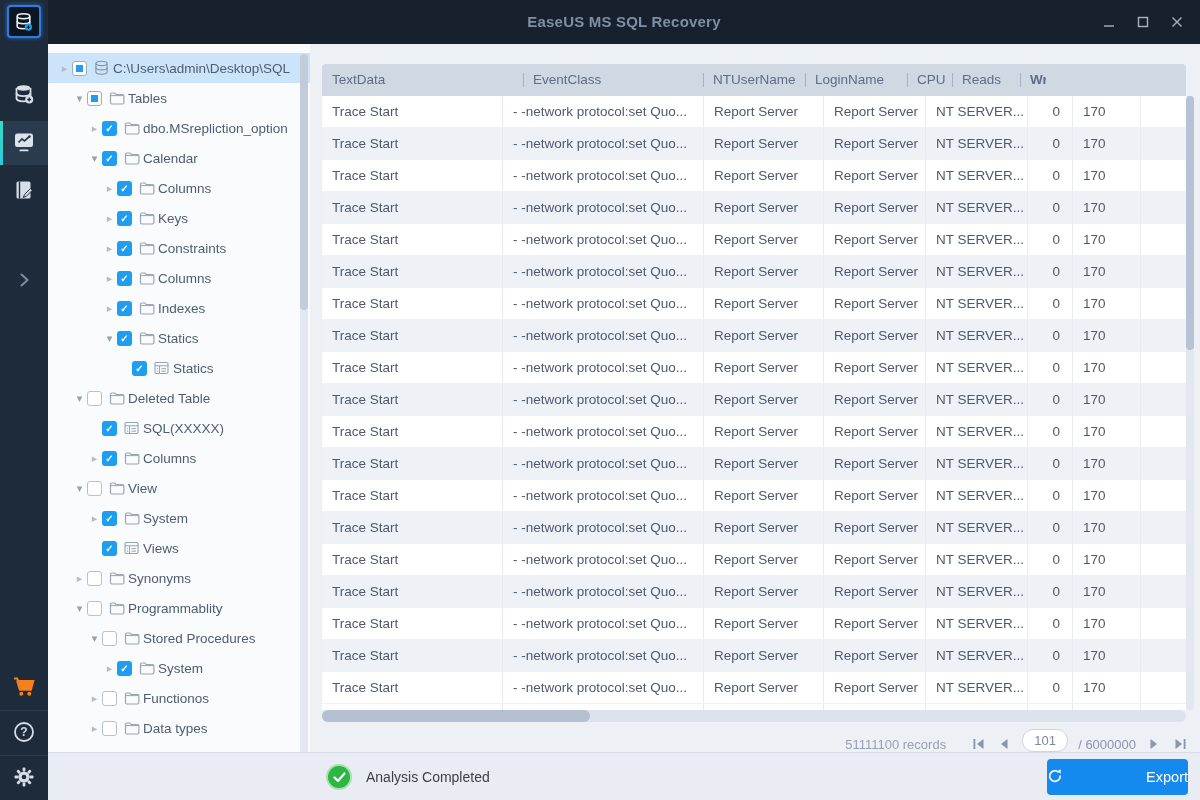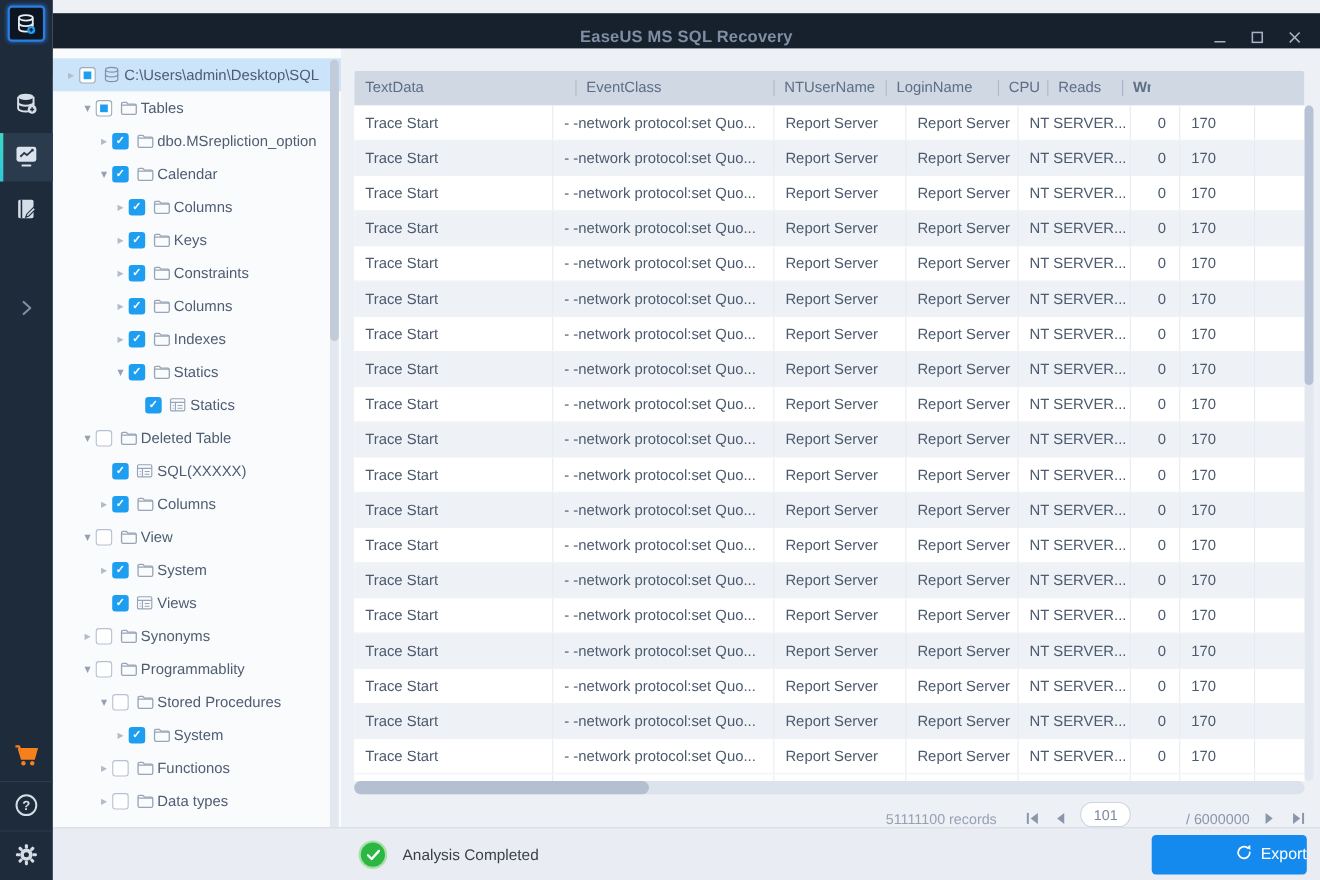--- a/index.html
+++ b/index.html
@@ -1,21 +1,21 @@
 <!DOCTYPE html>
 <html><head>
 <meta charset="utf-8">
 <style>
   * { margin:0; padding:0; box-sizing:border-box; }
   html,body { width:1200px; height:800px; overflow:hidden; }
   body { font-family:"Liberation Sans", sans-serif; background:#edf0f5; }
   .window { position:relative; width:1200px; height:800px; overflow:hidden; }
 
   
-  .titlebar { position:absolute; left:48px; top:12px; right:0; height:56px; background:#17212e; }
+  .titlebar { position:absolute; left:48px; top:0; right:0; height:56px; background:#17212e; }
   .title { position:absolute; left:0; right:0; top:0; height:44px; line-height:44px;
            text-align:center; color:#7f8ea2; font-size:15px; font-weight:bold; letter-spacing:.2px; }
   .win-controls { position:absolute; right:10px; top:0; height:44px; display:flex; align-items:center; gap:8px; }
   .win-btn { width:26px; height:26px; display:flex; align-items:center; justify-content:center;
              background:none; border:none; cursor:pointer; }
 
   
   .sidebar { position:absolute; left:0; top:0; width:48px; height:800px; background:#1d2b3b; z-index:5; }
   .logo { position:absolute; left:7px; top:5px; width:34px; height:33px; border:2px solid #2b7de2;
           border-radius:4px; background:#0d1520; box-shadow:0 0 4px rgba(43,125,226,.8);
@@ -79,32 +79,32 @@
 
   
   .pagination { position:absolute; right:12px; top:678px; height:30px; display:flex;
                 align-items:flex-end; gap:10px; }
   .records { font-size:13px; color:#97a1b3; margin-right:14px; }
   .pg-btn { background:none; border:none; cursor:pointer; display:flex; align-items:center;
             justify-content:center; width:16px; height:16px; }
   .page-input { width:46px; height:23px; border:1px solid #cdd5e1; border-radius:11px;
                 background:#fff; text-align:center; font-size:13px; color:#7d889c;
                 font-family:"Liberation Sans", sans-serif; outline:none; }
-  .page-total { font-size:13px; color:#8b96ab;margin-left:40px; }
+  .page-total { font-size:13px; color:#8b96ab; }
 
   
   .bottombar { position:absolute; left:48px; right:0; bottom:0; height:48px; background:#e9edf3;
                border-top:1px solid #d7dde6; }
   .status { position:absolute; left:280px; top:0; height:48px; display:flex; align-items:center; gap:16px; }
   .check-circle { width:22px; height:22px; border-radius:50%; background:#2cb742;
                   box-shadow:0 0 0 2px #abe0ae; display:flex; align-items:center; justify-content:center; }
   .status-label { font-size:14px; color:#3b3f46; }
   .export-btn { position:absolute; right:12px; top:6px; width:141px; height:36px; background:#1489ee;
                 border:none; border-radius:4px; color:#fff; font-size:14.5px; cursor:pointer;
-                display:flex; align-items:center; justify-content:flex-end; gap:7px;
+                display:flex; align-items:center; justify-content:space-between; gap:7px;
                 font-family:"Liberation Sans", sans-serif; }
 </style>
 </head>
 <body>
 
 <div class="window">
 
   <aside class="sidebar">
     <div class="logo">
       <svg width="22" height="22" viewBox="0 0 22 22">

